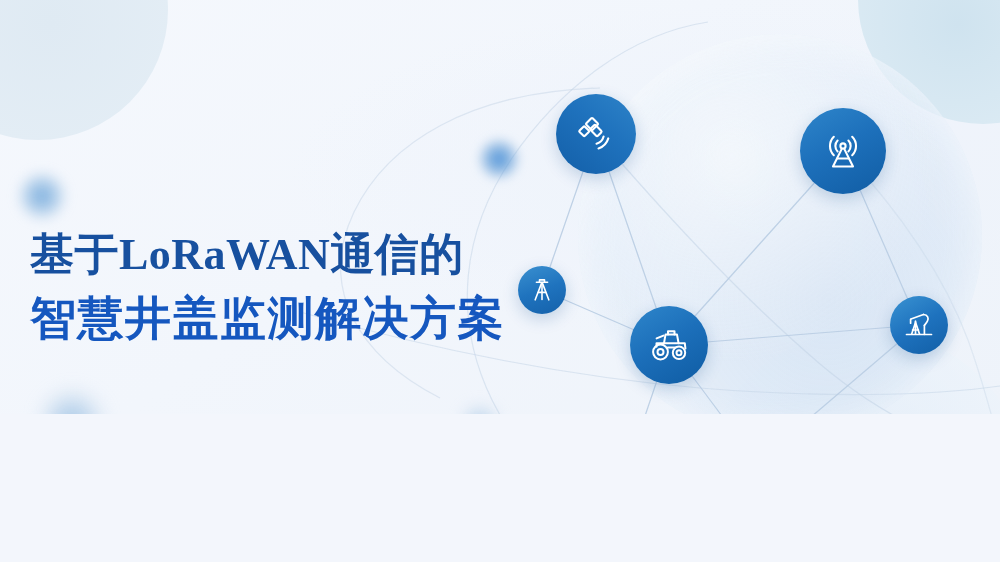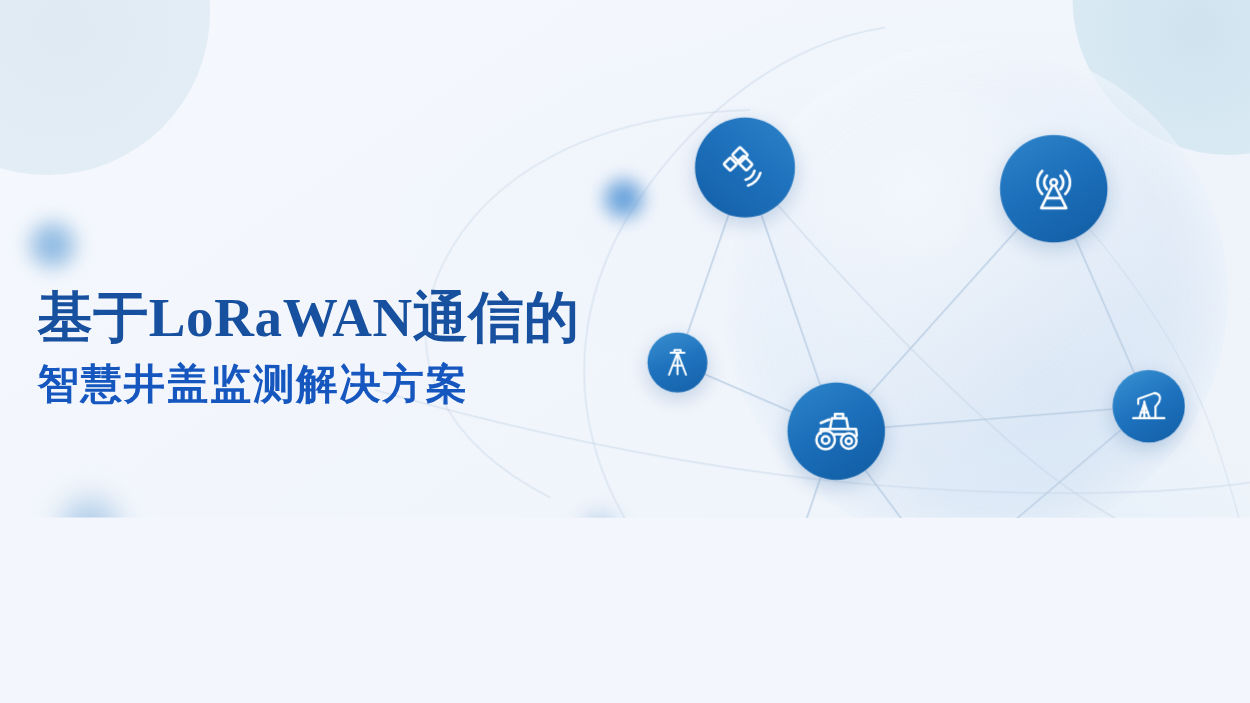--- a/index.html
+++ b/index.html
@@ -91,22 +91,22 @@
     background:linear-gradient(150deg, #3a92d1 0%, #1e72be 50%, #1260a8 100%); }
 
   
   .title-wrap { position:absolute; left:30px; top:228px; }
   .title-line1 {
     font-family:"Liberation Serif", serif;
     font-size:44px; font-weight:700; color:#17509f;
     letter-spacing:0.5px; line-height:1.22; white-space:nowrap;
   }
   .title-line2 {
-    font-family:Liberation Serif, serif;
-    font-size:33px; font-weight:700; color:#1557bf;
+    font-family:Liberation Sans, sans-serif;
+    font-size:46px; font-weight:700; color:#1557bf;
     letter-spacing:1.5px; line-height:1.6; white-space:nowrap;
   }
 </style>
 </head>
 <body>
 
 <div id="slide">
 
   <div class="softblob sb-tl"></div>
   <div class="softblob sb-tr"></div>

